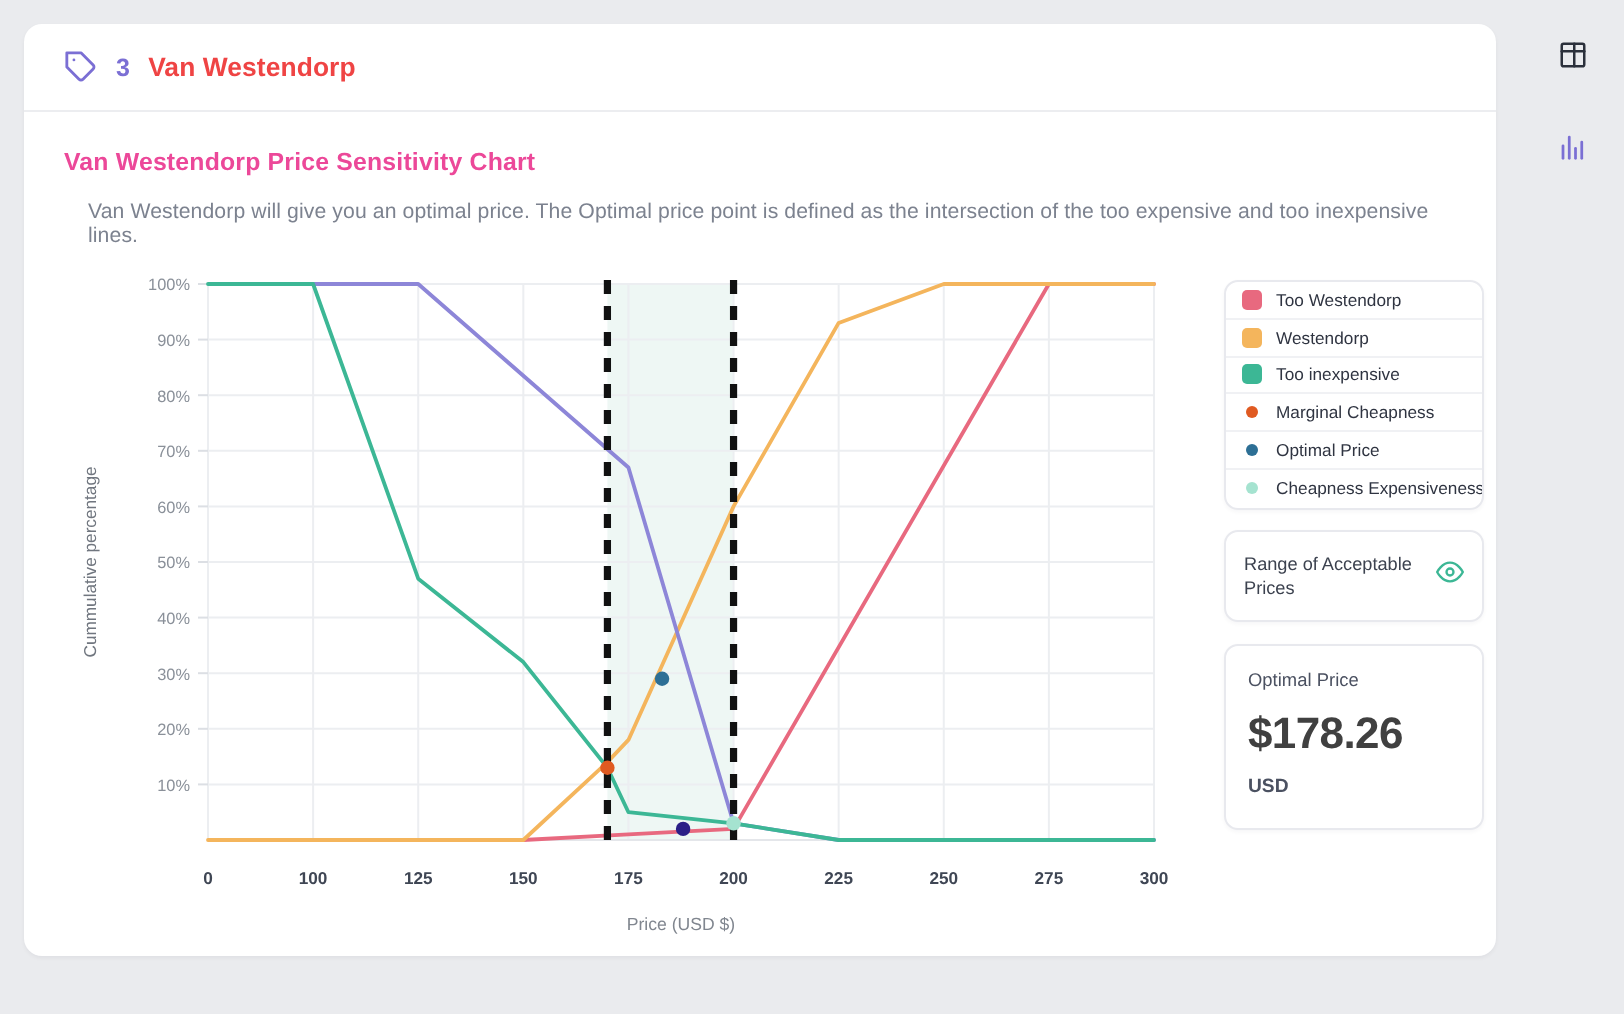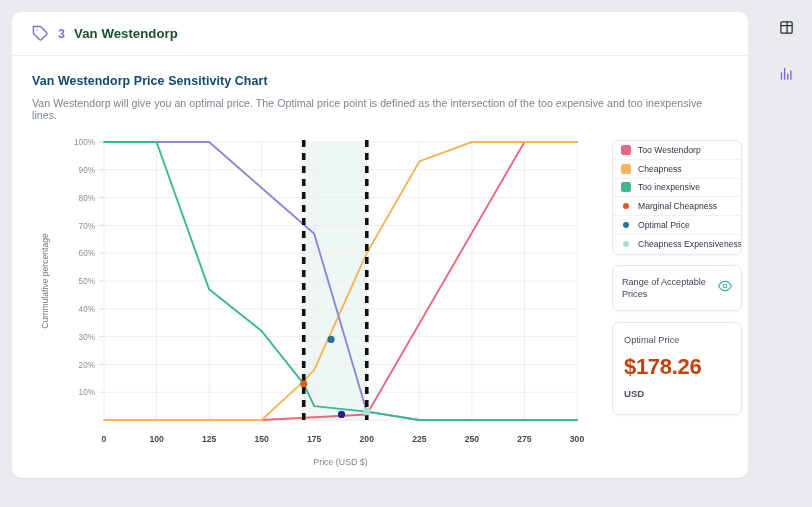--- a/index.html
+++ b/index.html
@@ -37,38 +37,38 @@
   }
   .tag-icon { width: 17px; height: 17px; margin-right: 9px; display:block; }
   .hdr-num {
     color: #7b6fd4;
     font-size: 12.5px;
     font-weight: 700;
     margin-right: 9px;
     letter-spacing: .1px;
   }
   .hdr-title {
-    color: #14532d;
+    color: #ef4444;
     font-size: 13.2px;
     font-weight: 700;
     letter-spacing: .05px;
   }
 
   .body-area { padding: 18px 20px 0 20px; }
   .chart-title {
     font-size: 12.4px;
     font-weight: 700;
-    color: #0c4a6e;
+    color: #ec4899;
     margin: 0 0 9px 0;
     letter-spacing: .1px;
   }
   .chart-sub {
     font-size: 10.6px;
     color: #7c828f;
-    margin: 0;
+    margin: 12px;
     letter-spacing: .05px;
   }
 
   .chart-wrap {
     position: absolute;
     left: 20px;
     top: 118px;
     width: 560px;
     height: 340px;
   }
@@ -137,21 +137,21 @@
   }
   .optimal-label {
     font-size: 9.2px;
     color: #4b5161;
     margin-bottom: 9px;
     letter-spacing: .02px;
   }
   .optimal-value {
     font-size: 22px;
     font-weight: 700;
-    color: #c2410c;
+    color: #404040;
     letter-spacing: -.3px;
     margin-bottom: 8px;
   }
   .optimal-cur {
     font-size: 9.6px;
     color: #4b5161;
     font-weight: bold;
   }
 
   
@@ -265,21 +265,21 @@
 
     <div class="rail">
 
       <div class="panel" id="legend-panel">
           <div class="legend-row">
             <span class="sw" style="background: rgb(232, 105, 127);"></span>
             <span class="legend-label">Too Westendorp</span>
           </div>
           <div class="legend-row">
             <span class="sw" style="background: rgb(244, 181, 92);"></span>
-            <span class="legend-label">Cheapness</span>
+            <span class="legend-label">Westendorp</span>
           </div>
           <div class="legend-row">
             <span class="sw" style="background: rgb(60, 183, 149);"></span>
             <span class="legend-label">Too inexpensive</span>
           </div>
           <div class="legend-row">
             <span class="dot" style="background: rgb(224, 90, 33);"></span>
             <span class="legend-label">Marginal Cheapness</span>
           </div>
           <div class="legend-row">

